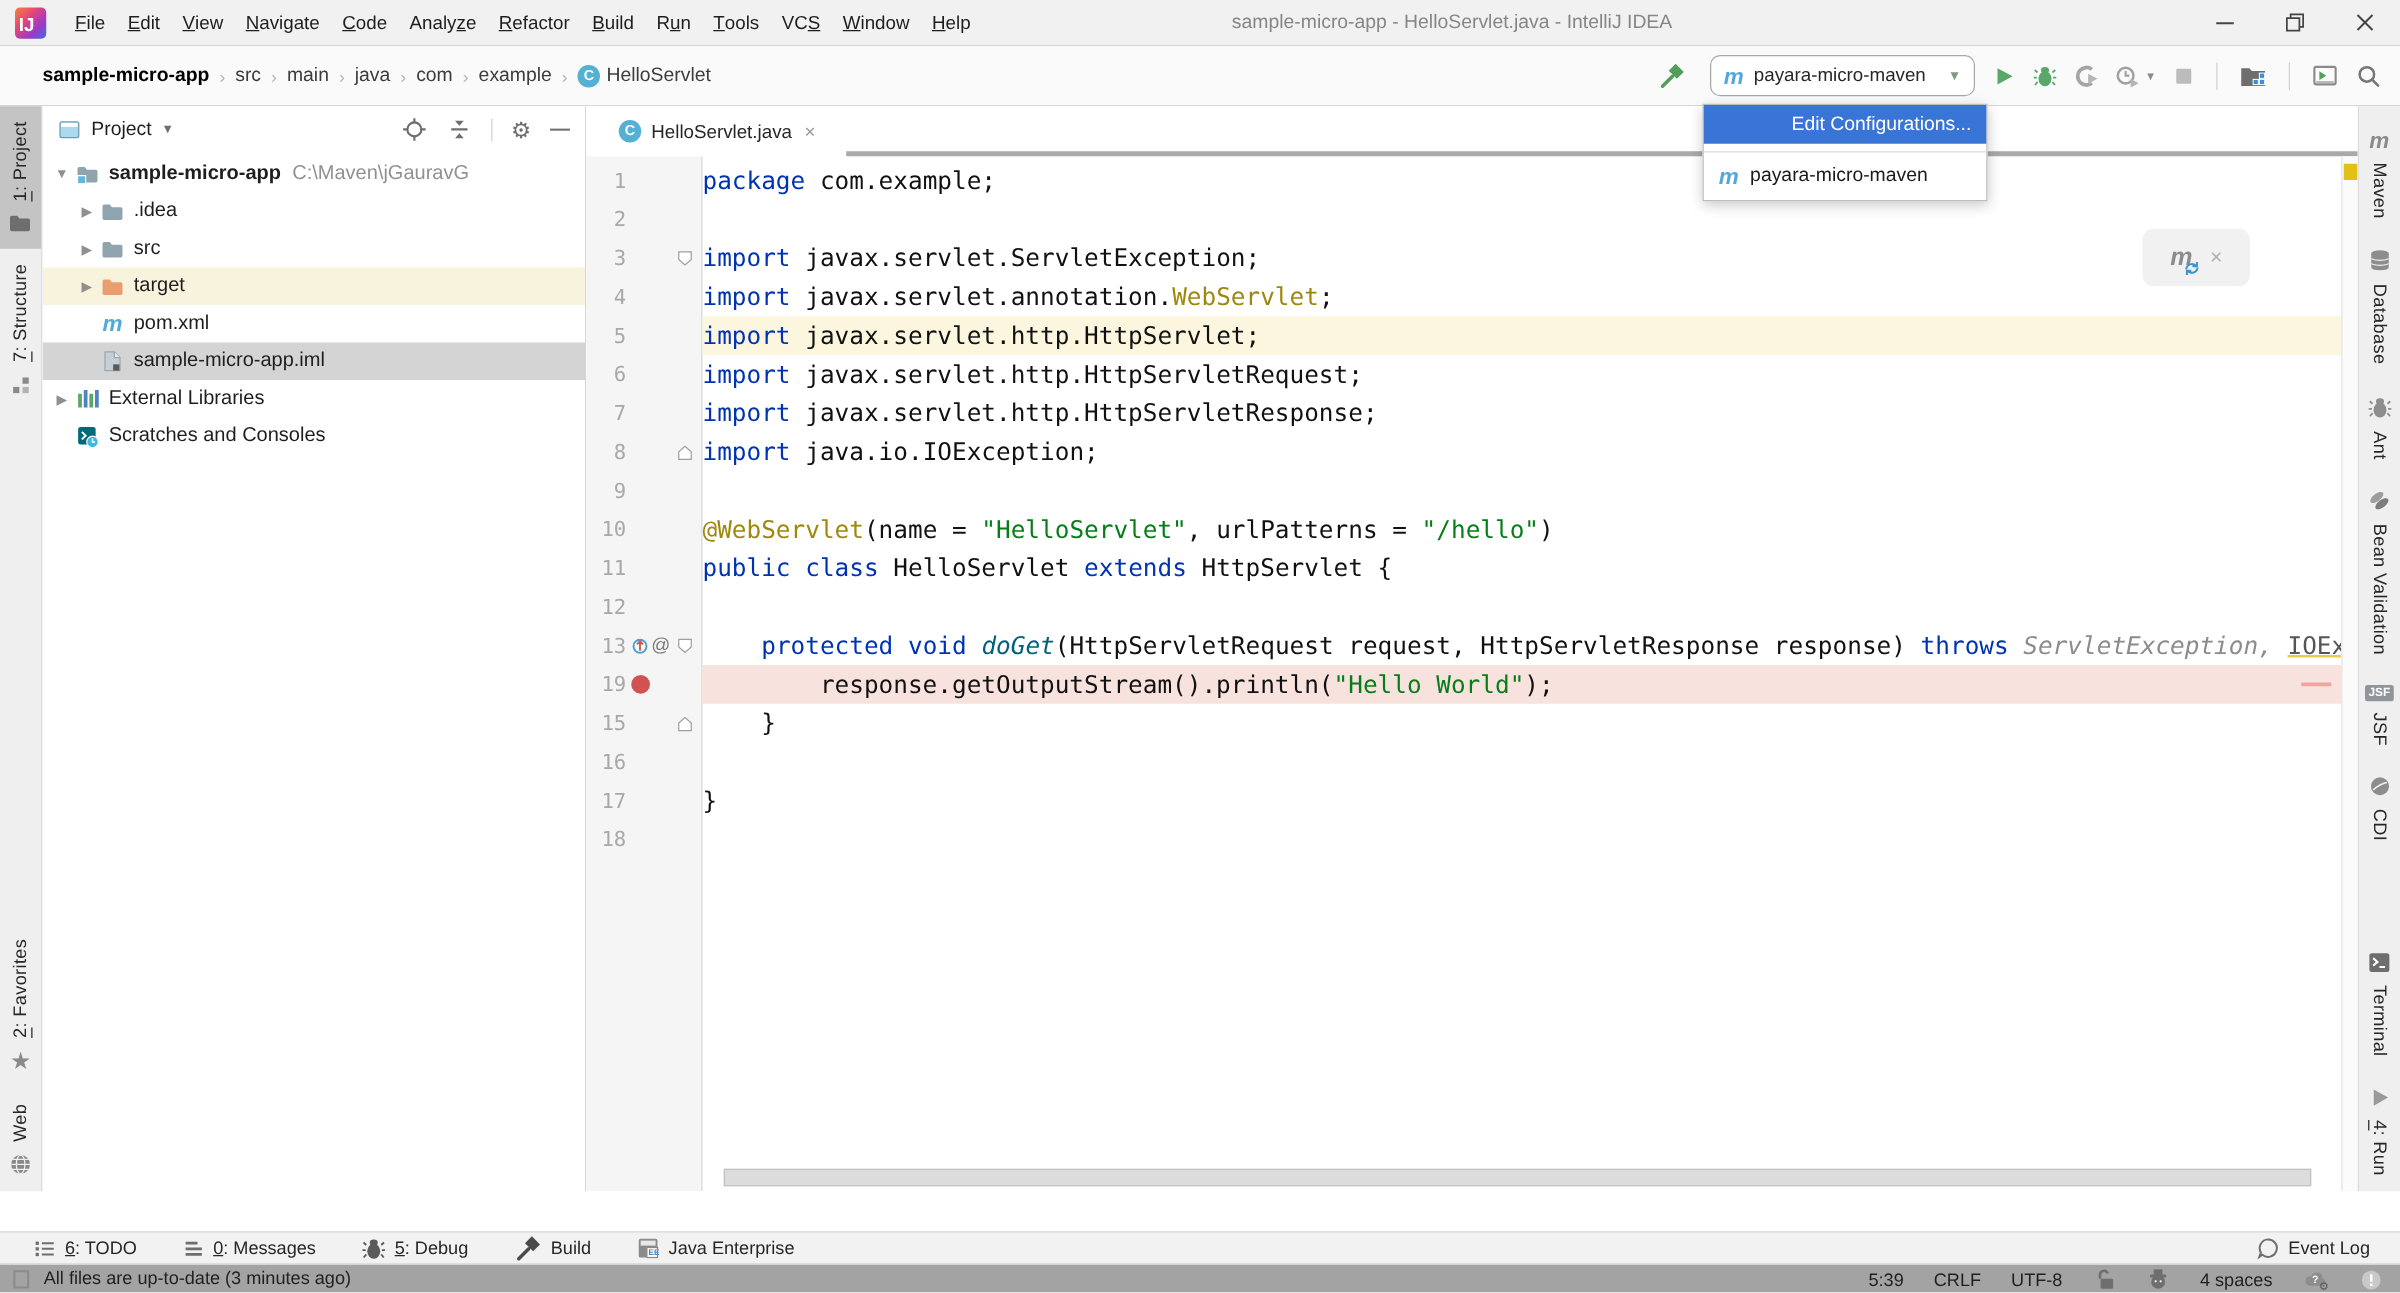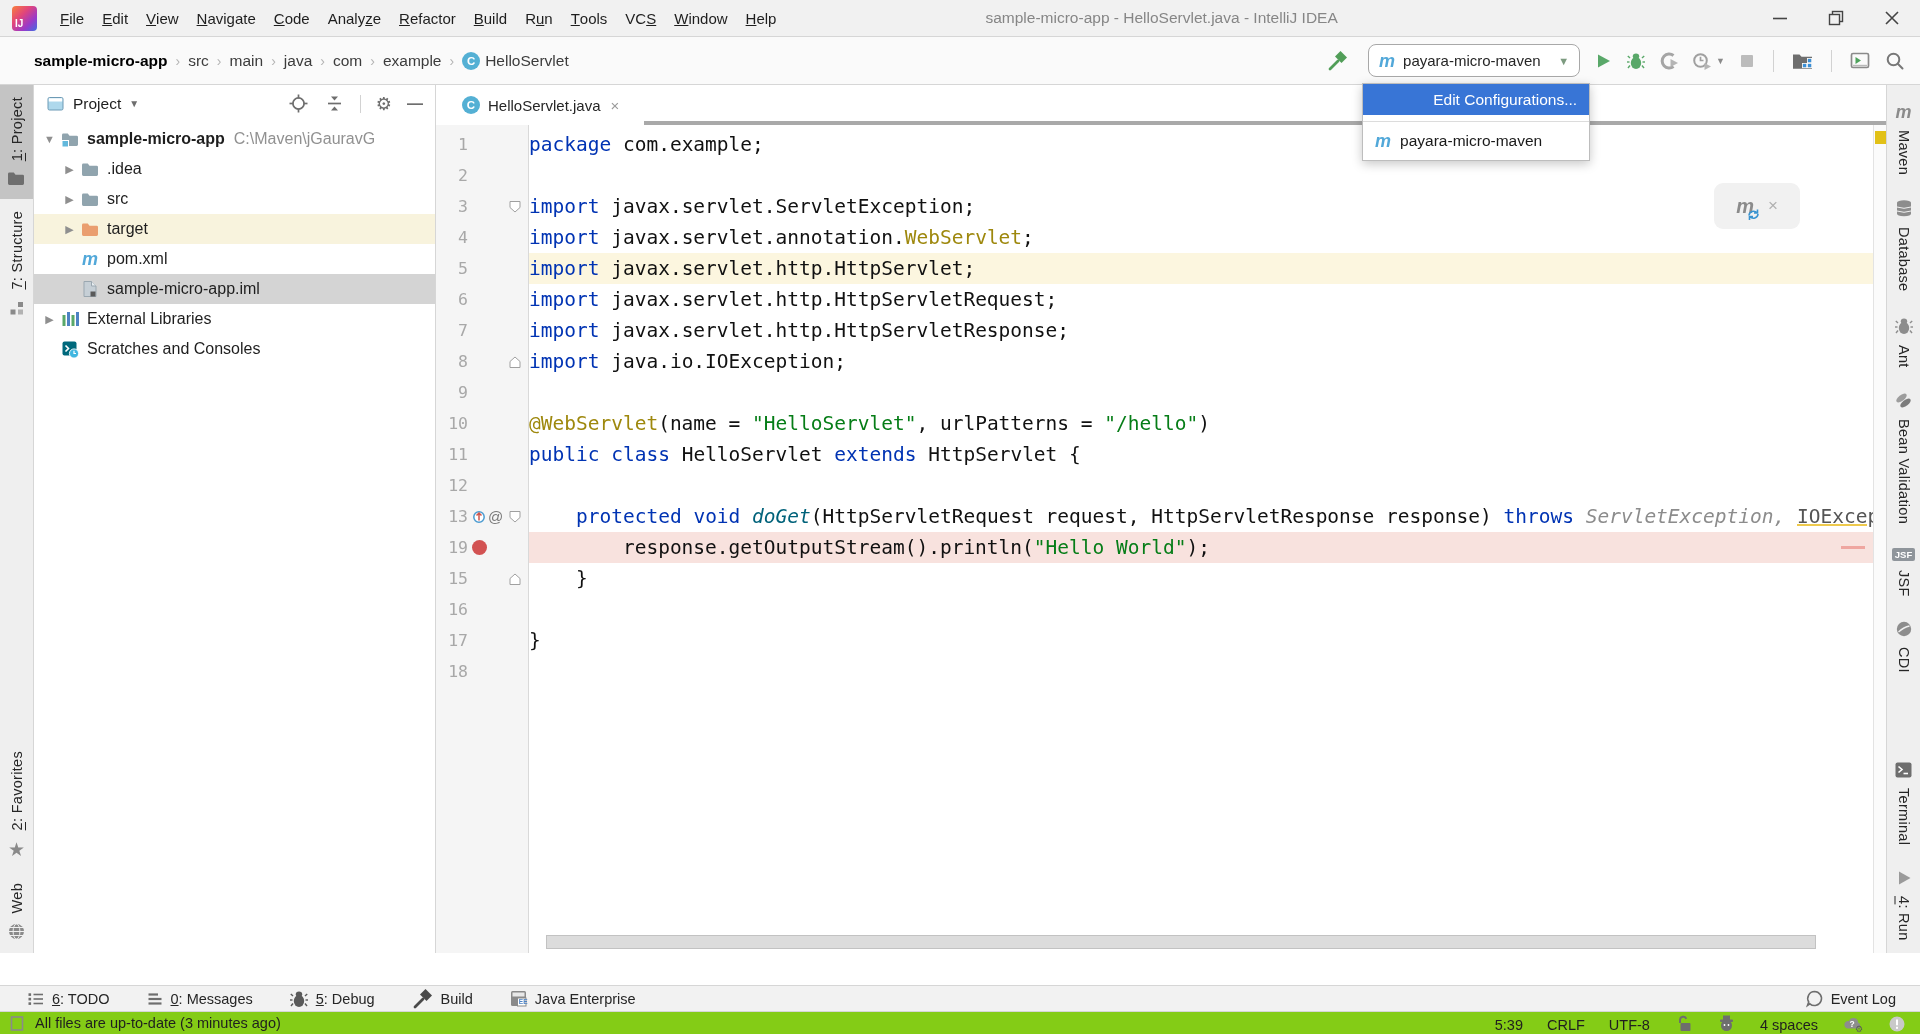--- a/index.html
+++ b/index.html
@@ -10,21 +10,21 @@
   .icon { display:inline-flex; align-items:center; justify-content:center; }
   .icon svg { display:block; }
   u { text-decoration:underline; }
 
   
   .titlebar { height:37px; background:#f1f1f1; border-bottom:1px solid #d6d6d6;
     display:flex; align-items:center; flex:0 0 auto;}
   .logo { width:25px; height:25px; margin:0 14px 0 12px; border-radius:4px;
     background:linear-gradient(135deg,#f9803c 0%,#e1457b 38%,#9a39c9 70%,#3f6de2 100%);
     display:flex; align-items:flex-end; justify-content:flex-start; }
-  .logo span{ color:#fff; font-size:10px; font-weight:bold; padding:0 0 2px 3px;}
+  .logo span{ color:#fff; font-size:15px; font-weight:bold; padding:0 0 2px 3px;}
   .menubar { display:flex; height:100%; }
   .menu-item { padding:0 9px; display:flex; align-items:center; font-size:15px; color:#1e1e1e;}
   .wtitle { margin-left:200px; color:#868686; font-size:15.5px; white-space:nowrap;
     overflow:hidden; flex:1;}
   .wctrls { display:flex; height:100%; }
   .wbtn { width:56px; height:100%; display:flex; align-items:center; justify-content:center;}
 
   
   .navbar { height:48px; background:#fafafa; border-bottom:1px solid #d6d6d6;
     display:flex; align-items:center; flex:0 0 auto; padding:0 14px 0 34px;}
@@ -58,21 +58,21 @@
   .strip.right{ border-left:1px solid #d6d6d6;}
   .strip-item{ display:flex; flex-direction:column; align-items:center; padding:12px 0; gap:9px;}
   .strip-item.active{ background:#c4c4c4;}
   .vlabel{ writing-mode:vertical-rl; font-size:14.5px; color:#262626; letter-spacing:.3px;}
   .strip.left .vlabel{ transform:rotate(180deg);}
   .strip .spacer{ flex:1;}
   .jsf-badge{ background:#8f959b; color:#fff; font-size:9.5px; font-weight:bold;
     border-radius:2px; padding:1.5px 3px; line-height:1;}
 
   
-  .project-panel{ width:402px; flex:0 0 auto; background:#fff; border-right:1px solid #d6d6d6;
+  .project-panel{ width:435px; flex:0 0 auto; background:#fff; border-right:1px solid #d6d6d6;
     display:flex; flex-direction:column; overflow:hidden;}
   .pp-header{ height:37px; display:flex; align-items:center; gap:8px; padding:0 12px 0 12px; flex:0 0 auto;}
   .pp-title{ font-size:15.5px; color:#1e1e1e;}
   .pp-arrow{ color:#6e6e6e; font-size:10px;}
   .pp-tools{ margin-left:auto; display:flex; align-items:center; gap:15px;}
   .pp-sep{ width:1px; height:18px; background:#d2d2d2;}
   .gear-ch{ font-size:18px; color:#6e6e6e; line-height:1;}
   .minus-ch{ font-size:16px; color:#6e6e6e; line-height:1; font-weight:bold;}
   .tree{ flex:1; overflow:hidden; padding-top:2px;}
   .tree-row{ height:30px; display:flex; align-items:center; white-space:nowrap; overflow:hidden;
@@ -126,21 +126,21 @@
   .mw-m svg{ position:absolute; right:-7px; bottom:-4px;}
   .mw-close{ color:#b0b0b0; font-size:17px;}
 
   
   .bottombar{ height:26px; background:#f2f2f2; border-top:1px solid #d6d6d6;
     display:flex; align-items:center; padding:0 24px 0 26px; flex:0 0 auto; gap:36px; font-size:14.5px;margin-top:32px;}
   .bb-item{ display:flex; align-items:center; gap:7px; color:#262626;}
   .bb-right{ margin-left:auto; display:flex; align-items:center; gap:7px;}
 
   
-  .statusbar{ height:23px; background:#84cc16; border-top:1px solid #d6d6d6;
+  .statusbar{ height:23px; background:#a3a3a3; border-top:1px solid #d6d6d6;
     display:flex; align-items:center; padding:0 14px 0 10px; font-size:14.5px; color:#1f1f1f; flex:0 0 auto;}
   .sb-left{ display:flex; align-items:center; gap:10px;}
   .sb-right{ margin-left:auto; display:flex; align-items:flex-end; gap:24px;}
   .sb-item{ display:flex; align-items:center;}
 </style>
 </head>
 <body>
 
 <div class="app">
 

